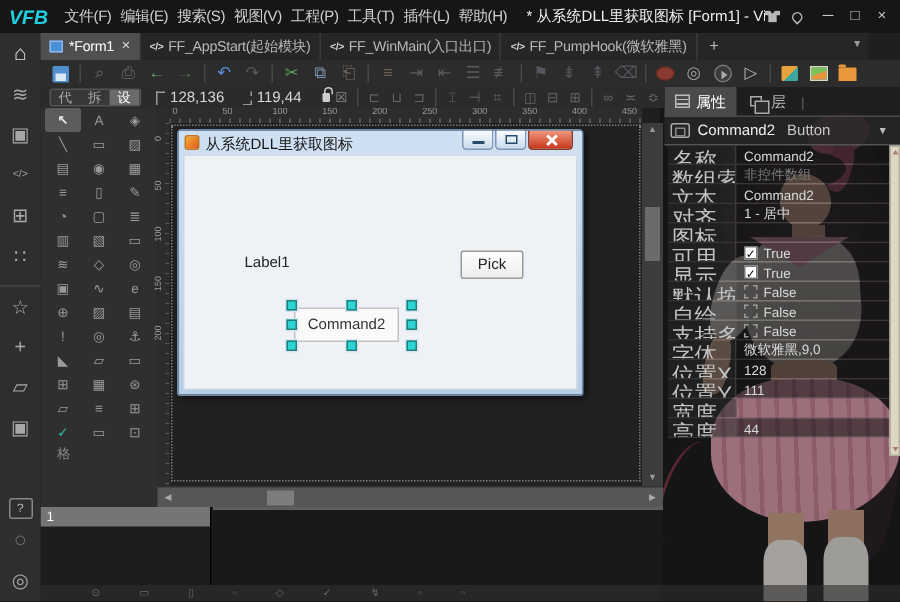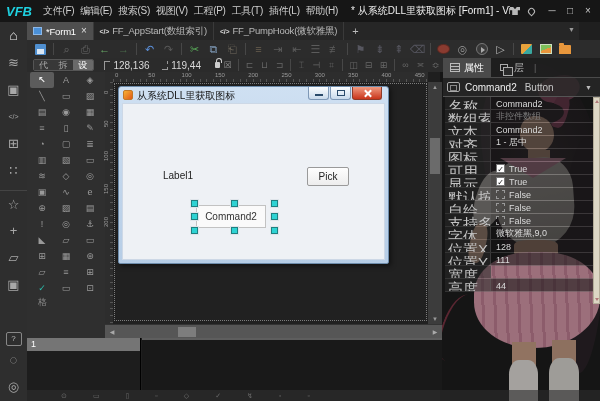--- a/index.html
+++ b/index.html
@@ -258,21 +258,25 @@
 
   <div class="tabbar">
     <div id="tabs">
         <div class="tab active">
           <div class="tab-ico-form"></div>
           <div class="tab-label" style="pointer-events: none;">*Form1</div>
           <div class="tab-close">×</div>
         </div>
         <div class="tab">
           <div class="tab-ico-code">&lt;/&gt;</div>
-          <div class="tab-label" style="pointer-events: none;">FF_AppStart(数组索引)</div>
+          <div class="tab-label" style="pointer-events: none;">FF_AppStart(起始模块)</div>
+        </div>
+        <div class="tab">
+          <div class="tab-ico-code">&lt;/&gt;</div>
+          <div class="tab-label" style="pointer-events: none;">FF_WinMain(入口出口)</div>
         </div>
         <div class="tab">
           <div class="tab-ico-code">&lt;/&gt;</div>
           <div class="tab-label" style="pointer-events: none;">FF_PumpHook(微软雅黑)</div>
         </div>
       </div>
     <div class="tab-add">+</div>
     <span class="tab-caret">▼</span>
   </div>
 

